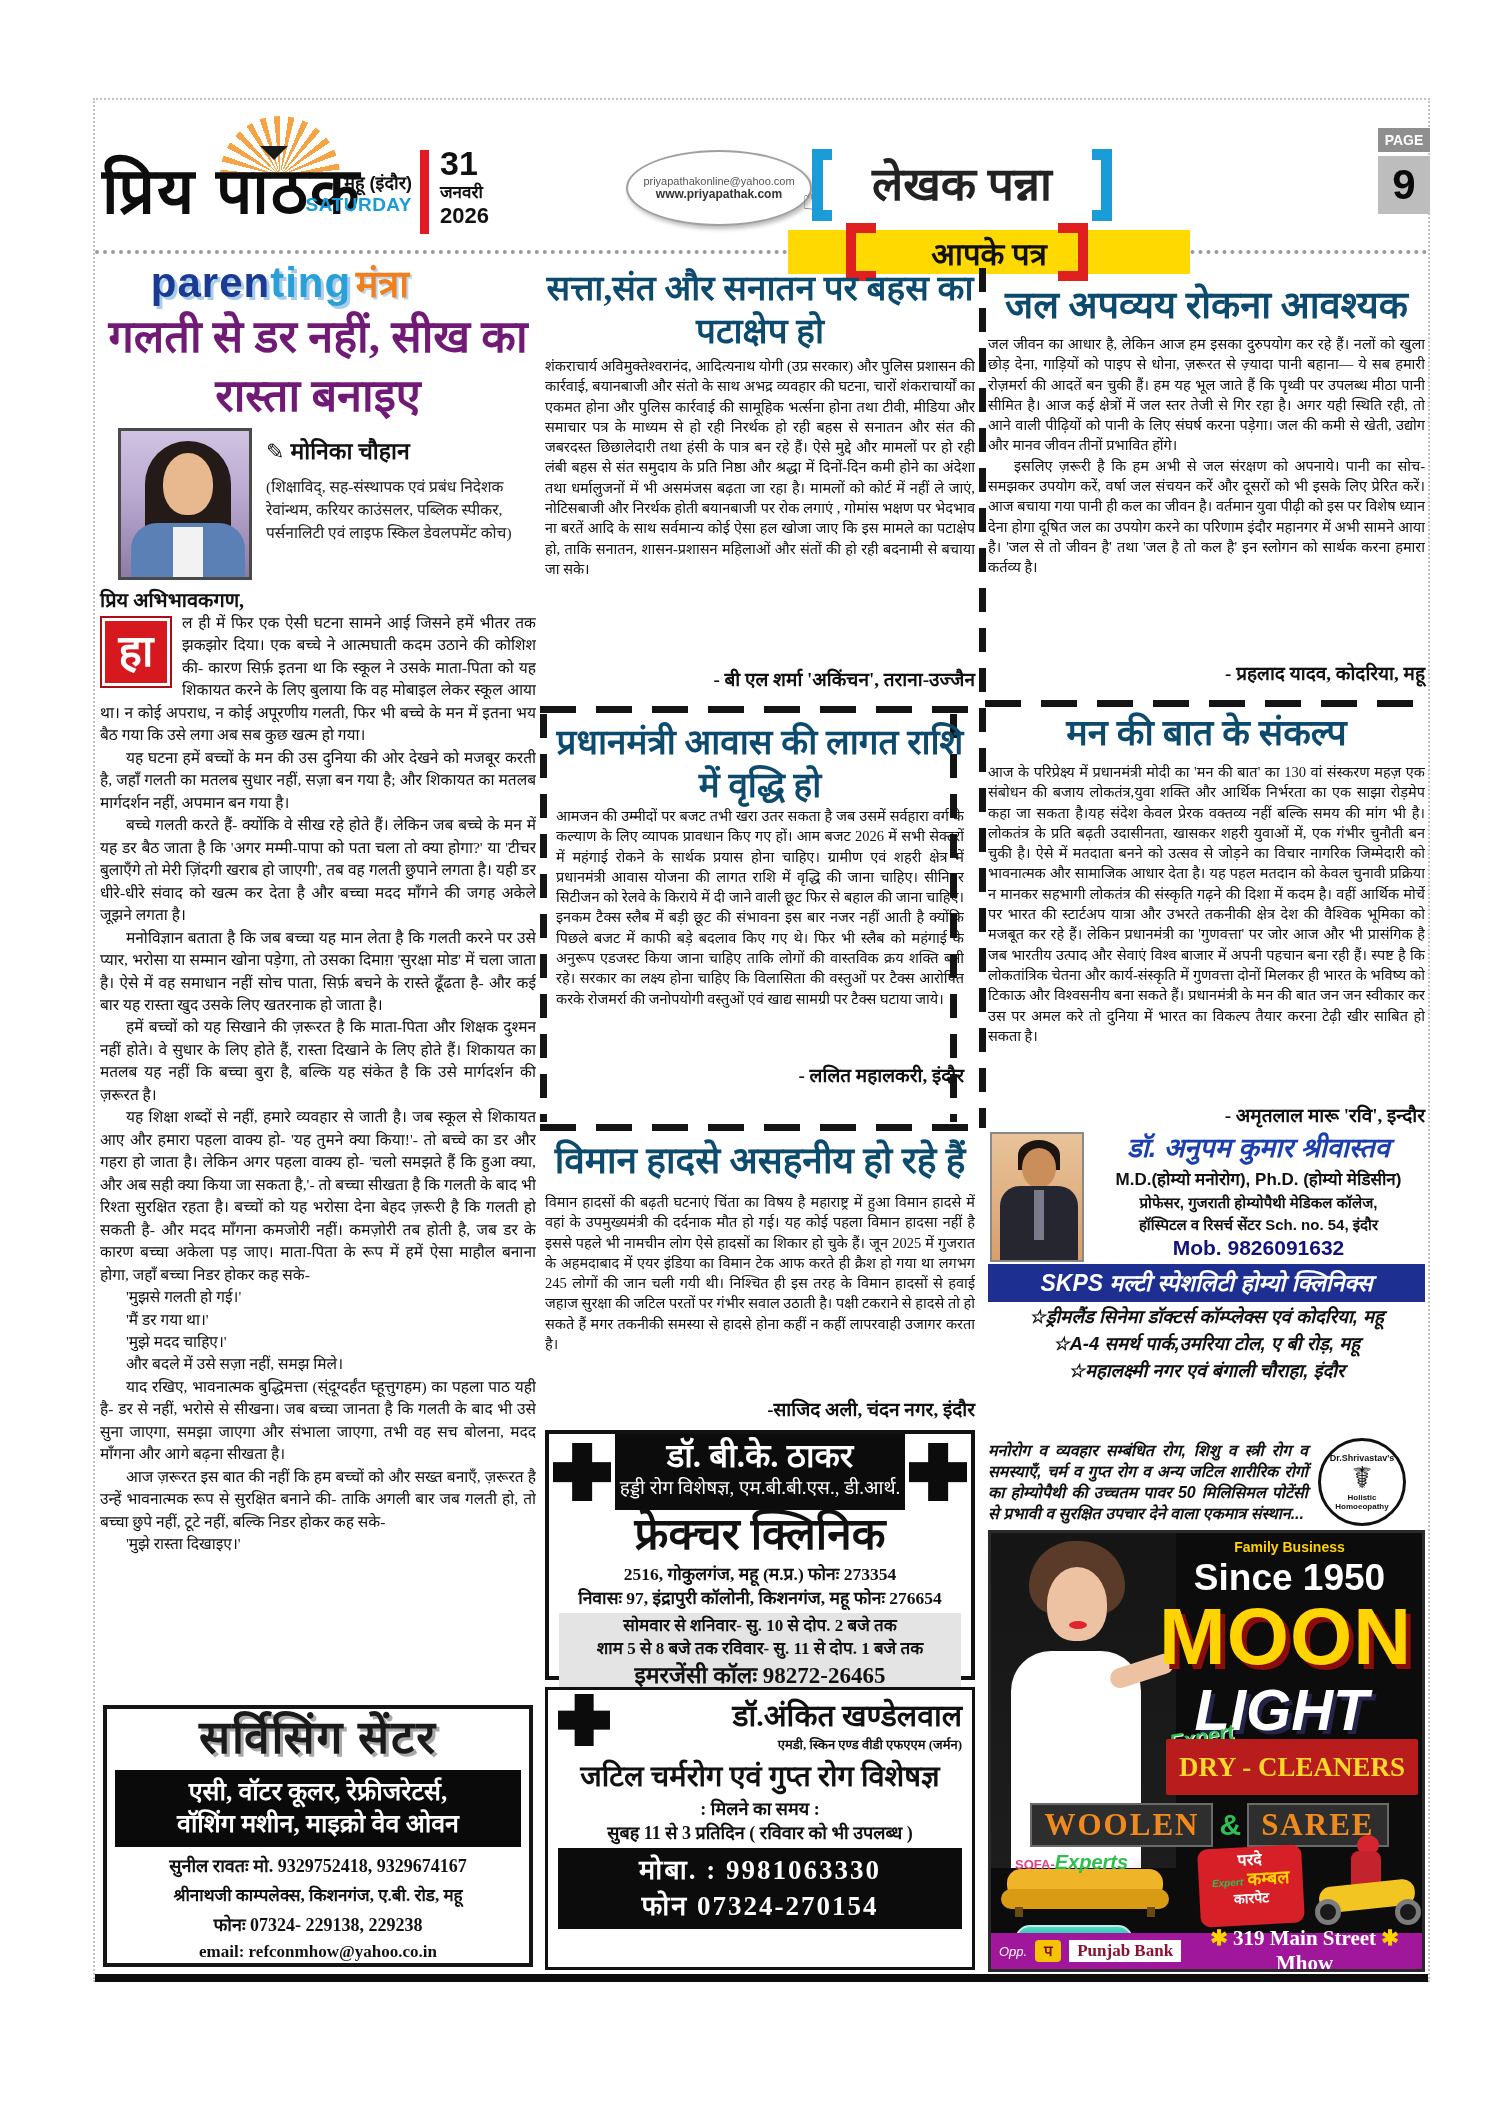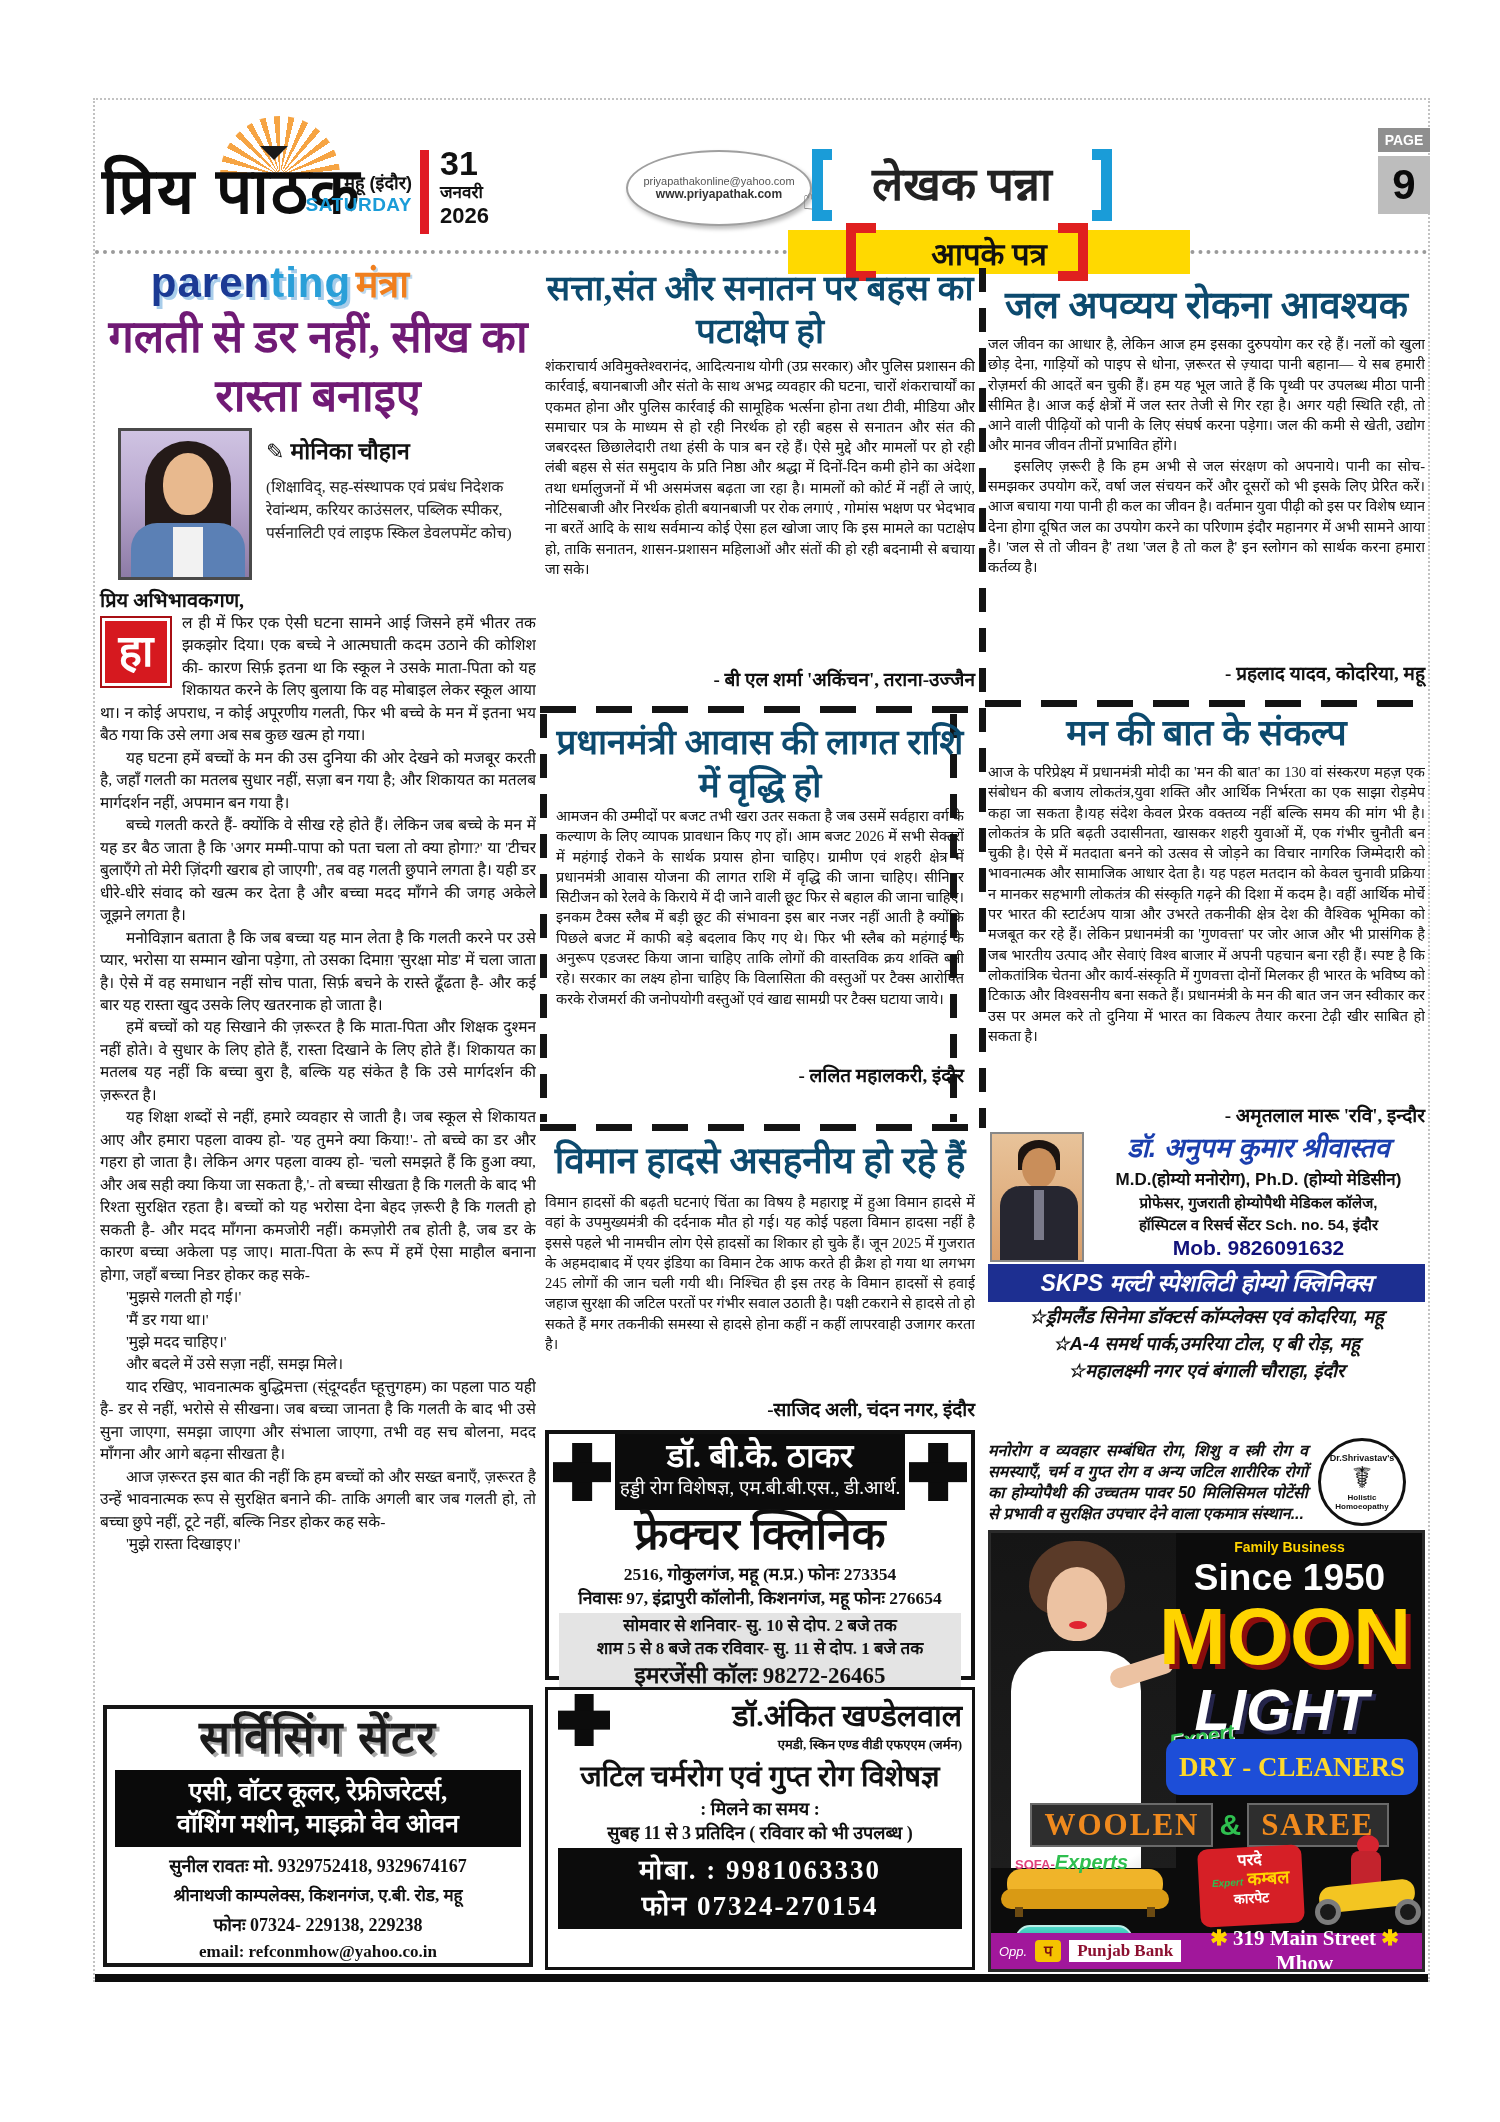--- a/index.html
+++ b/index.html
@@ -197,22 +197,22 @@
     background:radial-gradient(circle at 30% 30%, #fff 92%, #eee 100%); border-radius:40px 40px 0 0; }
   .mw-arm { position:absolute; left:118px; top:128px; width:66px; height:20px; border-radius:10px; background:#ecc2a2; transform:rotate(-18deg); }
   .ml-family { position:absolute; left:170px; right:4px; top:6px; text-align:center;
     color:#ffd400; font-size:14px; font-weight:800; }
   .ml-since { position:absolute; left:170px; right:4px; top:24px; text-align:center;
     color:#fff; font-size:37px; font-weight:900; }
   .ml-moon { position:absolute; left:160px; right:2px; top:64px; text-align:center; color:#ffd400;
     font-size:80px; font-weight:900; line-height:1; letter-spacing:1px; text-shadow:5px 5px 0 #8a0d0d; }
   .ml-light { position:absolute; left:150px; right:0; top:148px; text-align:center; color:#fff;
     font-size:58px; font-weight:900; font-style:italic; line-height:1; text-shadow:4px 4px 0 #24244a; }
-  .ml-drybar { position:absolute; left:175px; top:206px; width:252px; height:56px; background:#1d4ed8;
-    border-radius:14px; display:flex; align-items:center; justify-content:center; }
+  .ml-drybar { position:absolute; left:175px; top:206px; width:252px; height:56px; background:#b91c1c;
+    border-radius:2px; display:flex; align-items:center; justify-content:center; }
   .ml-dry { color:#ffd92a; font-size:27px; font-weight:800; font-family:"Liberation Serif",serif; }
   .ml-expert { position:absolute; left:178px; top:192px; color:#2fbf4f; font-size:21px; font-weight:800;
     font-style:italic; transform:rotate(-10deg); text-shadow:1px 1px 0 #fff; }
   .ml-woolen-row { position:absolute; left:4px; top:270px; width:429px; display:flex; gap:6px;
     align-items:center; justify-content:center; }
   .ml-wbox { background:#2e2e2e; border:2px solid #6a6a6a; padding:2px 12px; color:#f08a1e;
     font-size:31px; font-weight:800; font-family:"Liberation Serif",serif; letter-spacing:2px; }
   .ml-amp { color:#2fbf4f; font-size:30px; font-weight:900; }
   .ml-sofa { position:absolute; left:10px; top:322px; width:168px; height:62px; }
   .sofa-back { position:absolute; left:6px; top:14px; width:156px; height:30px; border-radius:14px; background:#f0b429; }

